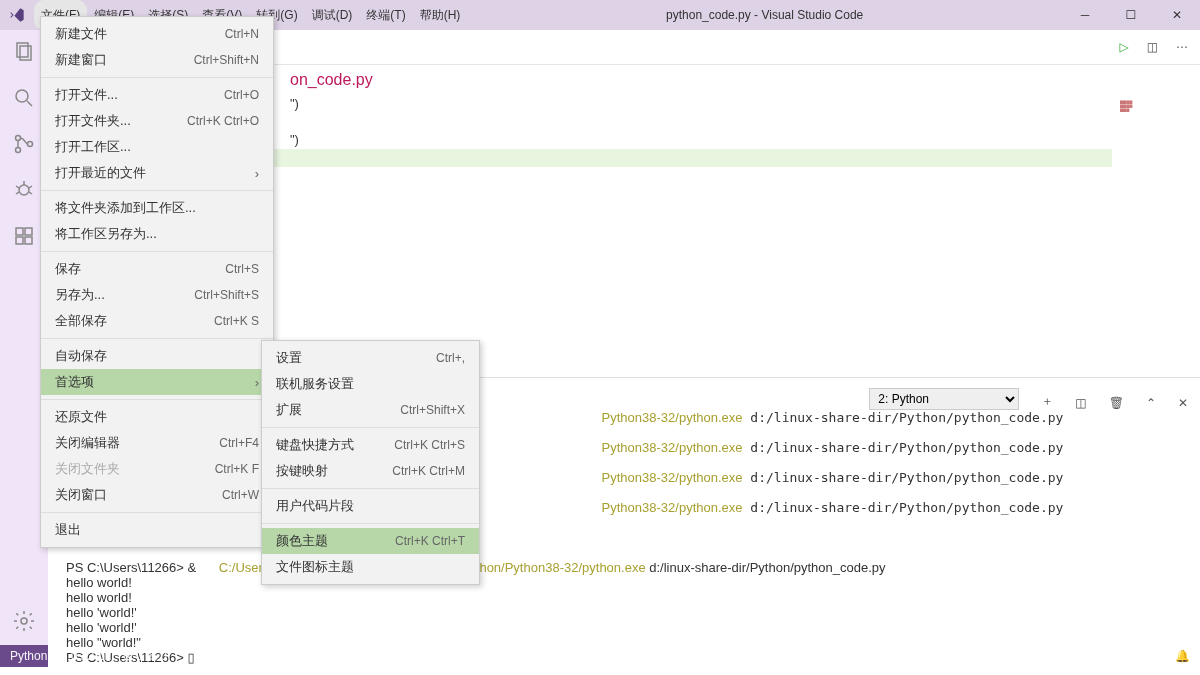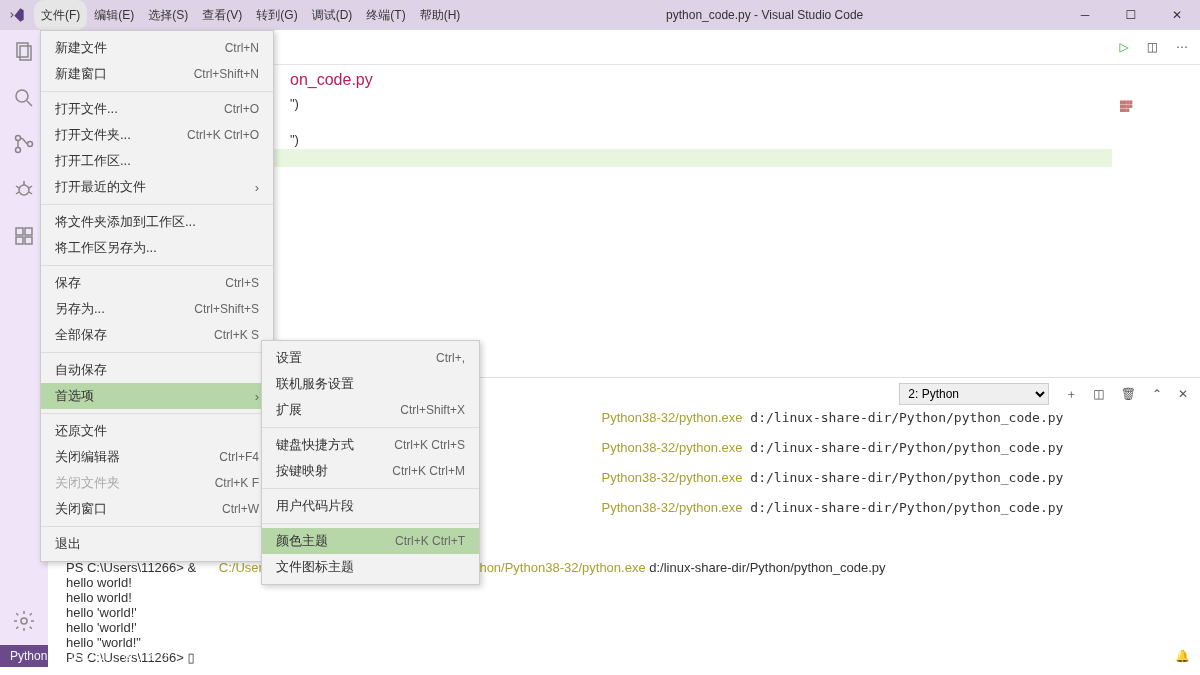--- a/index.html
+++ b/index.html
@@ -25,38 +25,38 @@
 
 .breadcrumb { padding: 6px 20px 6px 242px; color: #be185d; font-size: 16px; }
 
 .code-area { padding: 0 24px 0 242px; font-family: Consolas, monospace; font-size: 13px; line-height: 18px; color: #333; position: relative; }
 .code-hl { position: absolute; left: 0; right: 88px; top: 54px; height: 18px; background: #e8f5df; }
 .code-area pre { position: relative; }
 
 .minimap { position: absolute; right: 20px; top: 70px; width: 60px; height: 30px; font-size:4px; line-height:4px; color:#c77; overflow:hidden; }
 
 .terminal-panel { position: absolute; bottom: 0; left: 48px; right: 0; height: 298px; background: #fff; border-top: 1px solid #e0e0e0; }
-.term-header { height: 32px; display: flex; align-items: center; justify-content: flex-end; padding: 0 12px; gap: 16px; color: #555; }
+.term-header { height: 32px; display: flex; align-items: flex-end; justify-content: flex-end; padding: 0 12px; gap: 22px; color: #555; }
 .term-select { font-size: 12px; padding: 2px 4px; border: 1px solid #ccc; width: 150px; }
 .term-body { padding: 0 18px; font-family: Consolas, monospace; font-size: 13px; line-height: 15px; color: #333; white-space: pre; }
 .term-body .y { color: #a8a030; margin-left: 19px; }
 
 .statusbar { height: 22px; background: #6a4a8a; color: #fff; display: flex; align-items: center; font-size: 12px; padding: 0 10px; gap: 12px; }
 .statusbar .sp { flex: 1; }
 .statusbar span { opacity: .95; }
 
 
 .menu { position: absolute; background: #f2f2f2; border: 1px solid #ccc; box-shadow: 2px 2px 6px rgba(0,0,0,.2); padding: 4px 0; }
 .menu-item { display: flex; align-items: center; justify-content: space-between; padding: 4px 14px; font-size: 13px; color: #333; min-height: 23px; }
 .menu-item.disabled { color: #aaa; }
 .menu-item.hover { background: #b7d7a8; }
 .menu-item .shortcut { color: #666; font-size: 12px; margin-left: 30px; }
 .menu-item .arrow { color: #666; }
 .menu-sep { height: 1px; background: #ddd; margin: 4px 0; }
-#menu-file { top: 30px; left: 40px; width: 234px; }
+#menu-file { top: 16px; left: 40px; width: 234px; }
 #menu-pref { top: 340px; left: 261px; width: 219px; }
 </style>
 </head>
 <body>
 
 <div class="titlebar">
   <div class="vscode-icon">
     <svg width="16" height="16" viewBox="0 0 24 24">
         <path fill="#5a3f7f" d="M17 2l5 3v14l-5 3-9-9 9-11zM3 8l4 4-4 4-1-1 3-3-3-3 1-1z"></path>
       </svg>

